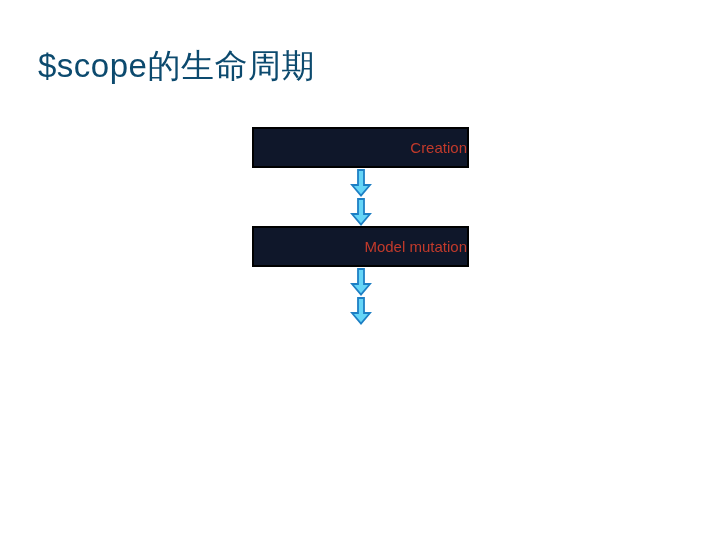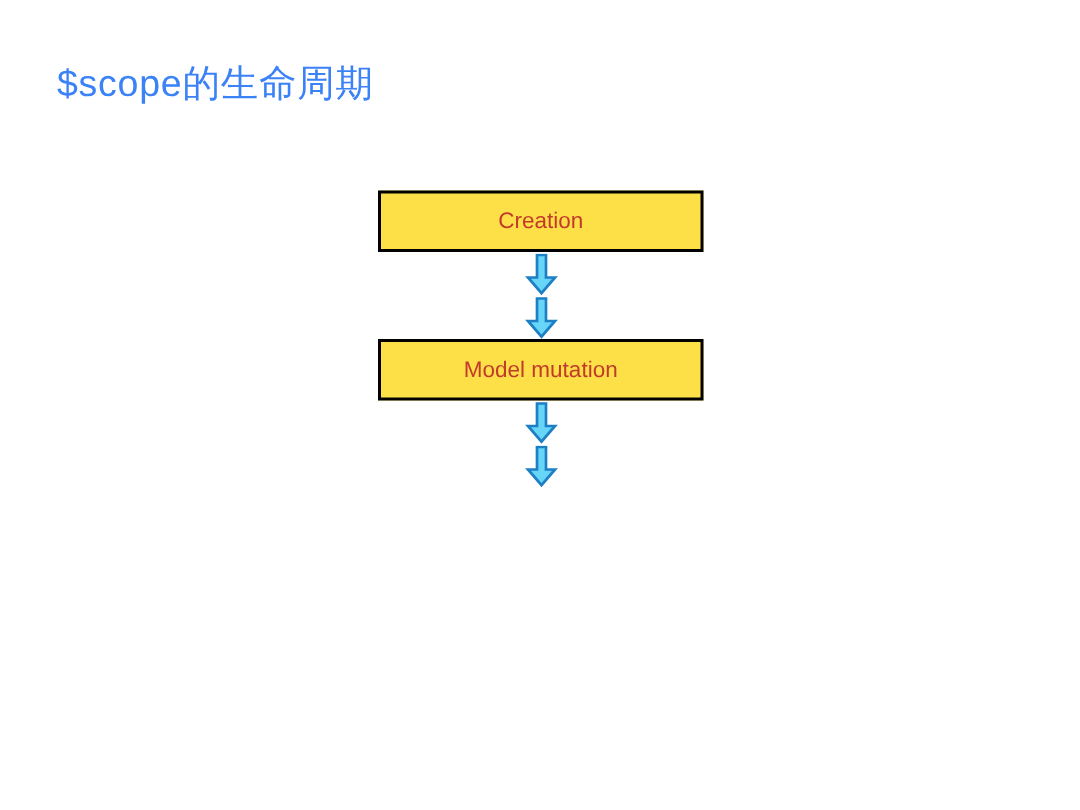--- a/index.html
+++ b/index.html
@@ -11,44 +11,44 @@
     height: 540px;
     position: relative;
     background: #ffffff;
     overflow: hidden;
     font-family: "Liberation Sans", sans-serif;
   }
   .slide-title {
     position: absolute;
     left: 38px;
     top: 22px;
-    font-size: 25px;
+    font-size: 33px;
     font-weight: 400;
-    color: #3b82f6;
+    color: #0c4a6e;
     letter-spacing: 0.5px;
     white-space: nowrap;
   }
   .flow {
     position: absolute;
     left: 252px;
     top: 127px;
     width: 217px;
     display: flex;
     flex-direction: column;
     align-items: center;
   }
   .flow-box {
     box-sizing: border-box;
     width: 217px;
     height: 41px;
-    background: #fde047;
+    background: #0f172a;
     border: 2px solid #000000;
     display: flex;
     align-items: center;
-    justify-content: center;
+    justify-content: flex-end;
   }
   .flow-box .label {
     font-size: 15px;
     color: #c23a2b;
     white-space: nowrap;
   }
   .flow-arrow {
     height: 29px;
     display: flex;
     align-items: center;

